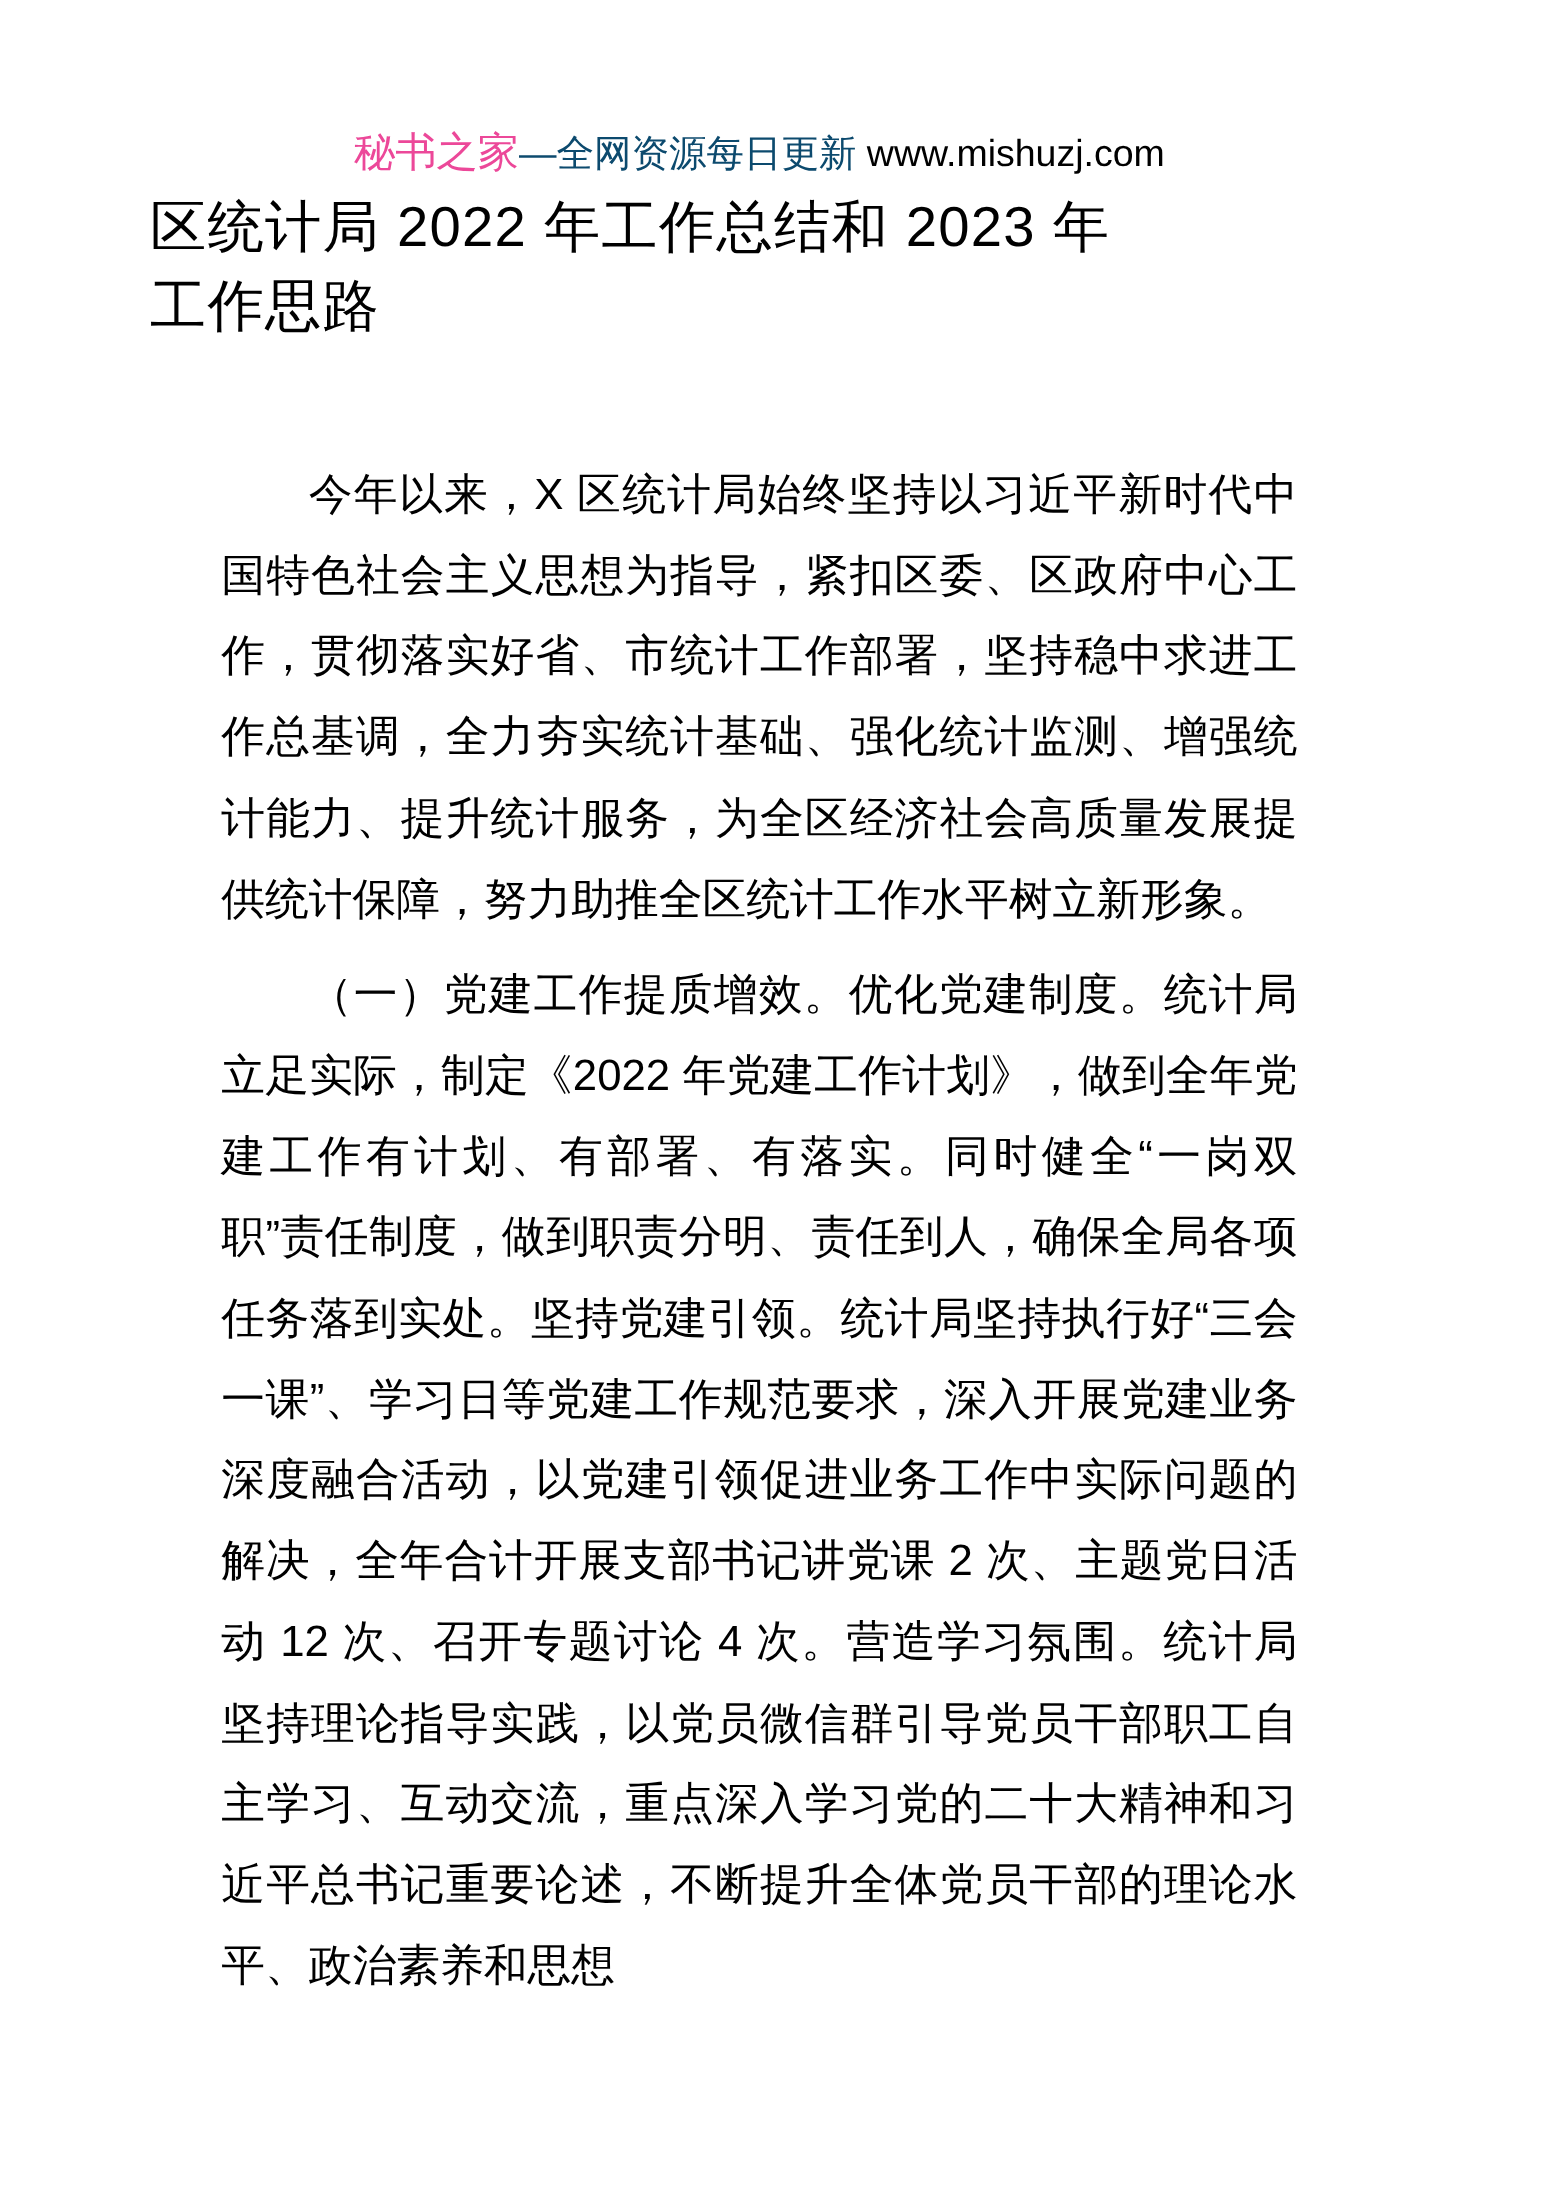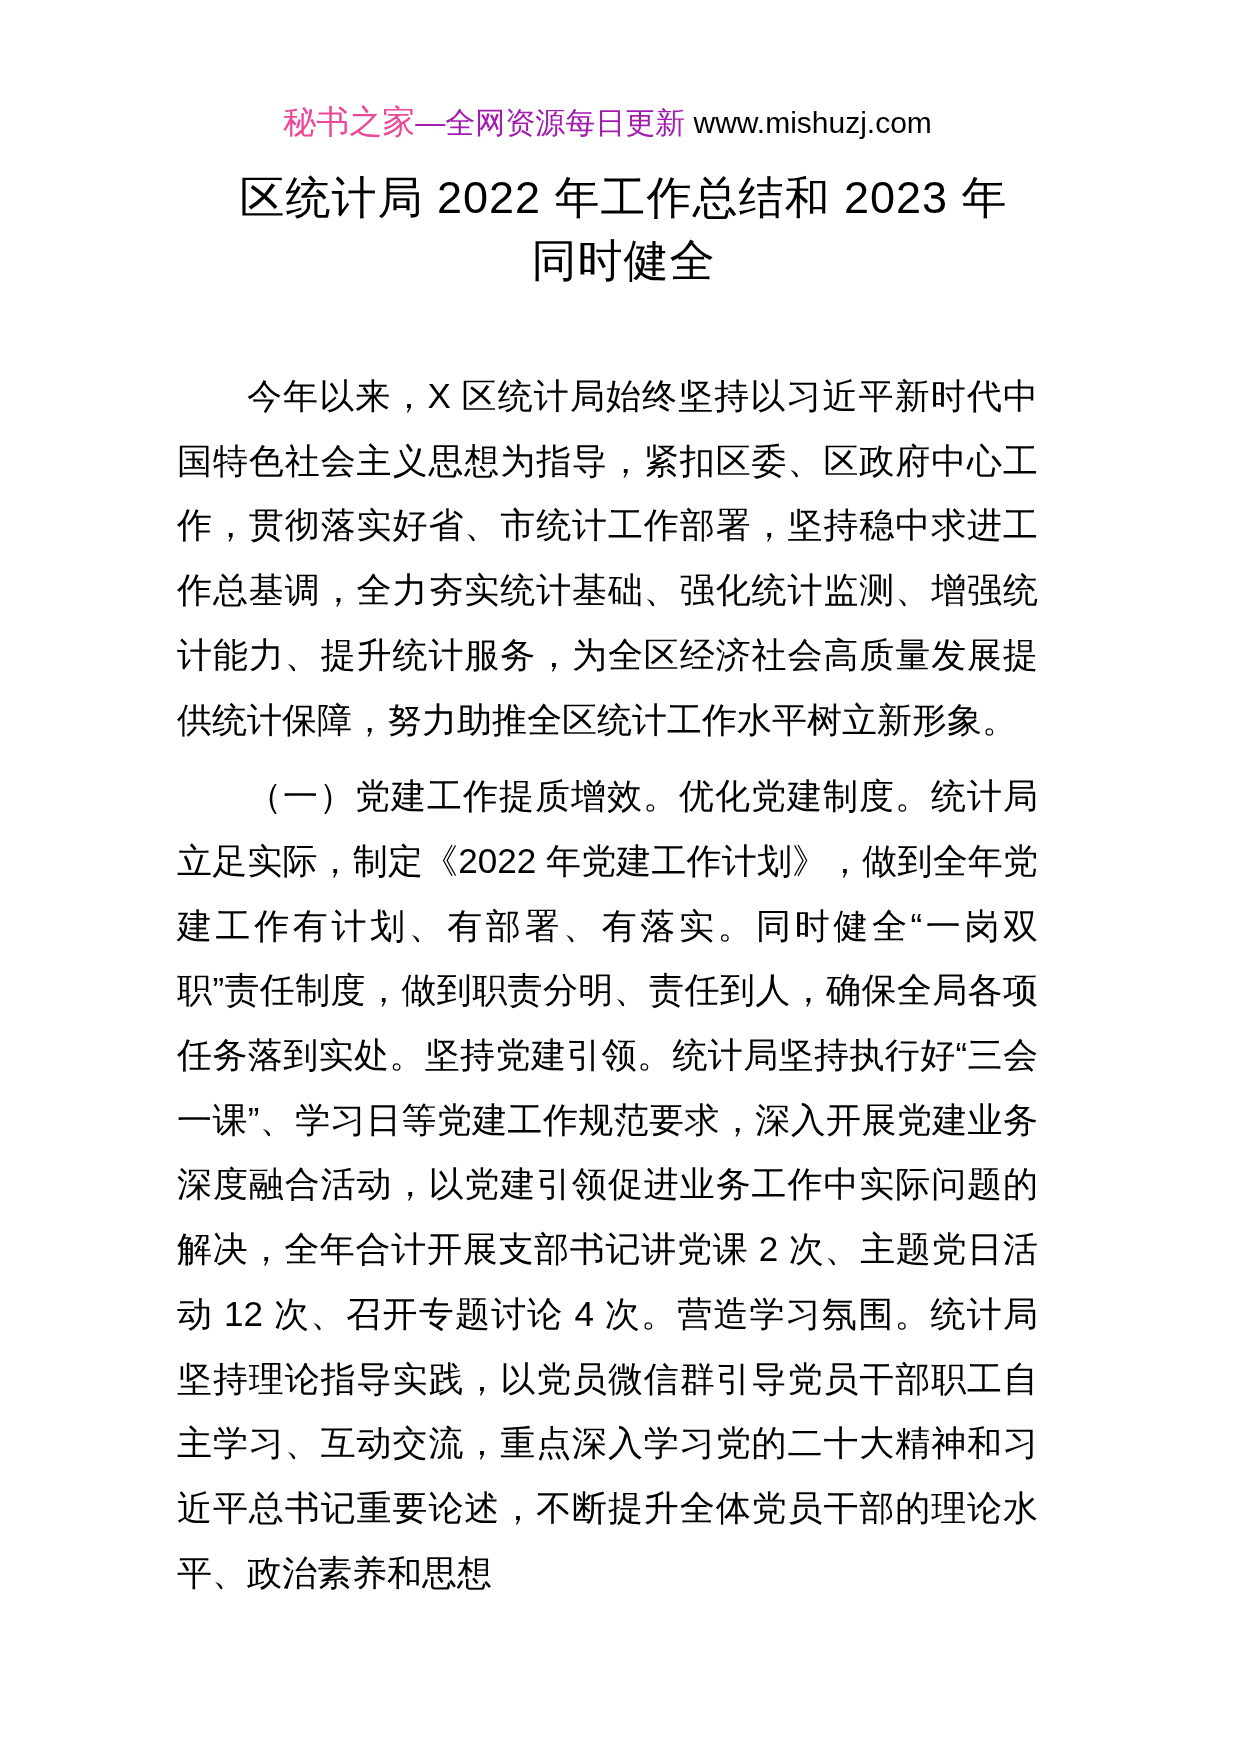--- a/index.html
+++ b/index.html
@@ -27,33 +27,33 @@
     font-size: 30px;
     line-height: 40px;
     white-space: nowrap;
   }
   .brand {
     color: #ec4899;
     font-weight: normal;
     font-size: 33px;
   }
   .tagline {
-    color: #a21caf;
+    color: #0c4a6e;
   }
   .url {
     color: #000000;
     text-decoration: none;
   }
   .doc-title {
     position: absolute;
     top: 150px;
     left: 120px;
     width: 975px;
-    margin: 16px;
-    text-align: center;
+    margin: 0;
+    text-align: left;
     font-weight: normal;
     font-size: 45px;
     line-height: 63px;
     letter-spacing: 1px;
   }
   .title-line {
     display: block;
   }
   .content {
     position: absolute;
@@ -76,21 +76,21 @@
 </style>
 </head>
 <body>
 
 <div class="page">
 
   <div class="doc-header"><span class="brand">秘书之家</span><span class="tagline">—全网资源每日更新 </span><a class="url" href="#">www.mishuzj.com</a></div>
 
   <h1 class="doc-title">
     <span class="title-line">区统计局 2022 年工作总结和 2023 年</span>
-    <span class="title-line">同时健全</span>
+    <span class="title-line">工作思路</span>
   </h1>
 
   <div class="content">
     <p class="body-para">今年以来，X 区统计局始终坚持以习近平新时代中国特色社会主义思想为指导，紧扣区委、区政府中心工作，贯彻落实好省、市统计工作部署，坚持稳中求进工作总基调，全力夯实统计基础、强化统计监测、增强统计能力、提升统计服务，为全区经济社会高质量发展提供统计保障，努力助推全区统计工作水平树立新形象。</p>
     <p class="body-para">（一）党建工作提质增效。优化党建制度。统计局立足实际，制定《2022 年党建工作计划》，做到全年党建工作有计划、有部署、有落实。同时健全“一岗双职”责任制度，做到职责分明、责任到人，确保全局各项任务落到实处。坚持党建引领。统计局坚持执行好“三会一课”、学习日等党建工作规范要求，深入开展党建业务深度融合活动，以党建引领促进业务工作中实际问题的解决，全年合计开展支部书记讲党课 2 次、主题党日活动 12 次、召开专题讨论 4 次。营造学习氛围。统计局坚持理论指导实践，以党员微信群引导党员干部职工自主学习、互动交流，重点深入学习党的二十大精神和习近平总书记重要论述，不断提升全体党员干部的理论水平、政治素养和思想</p>
   </div>
 
 </div>
 
 </body></html>

